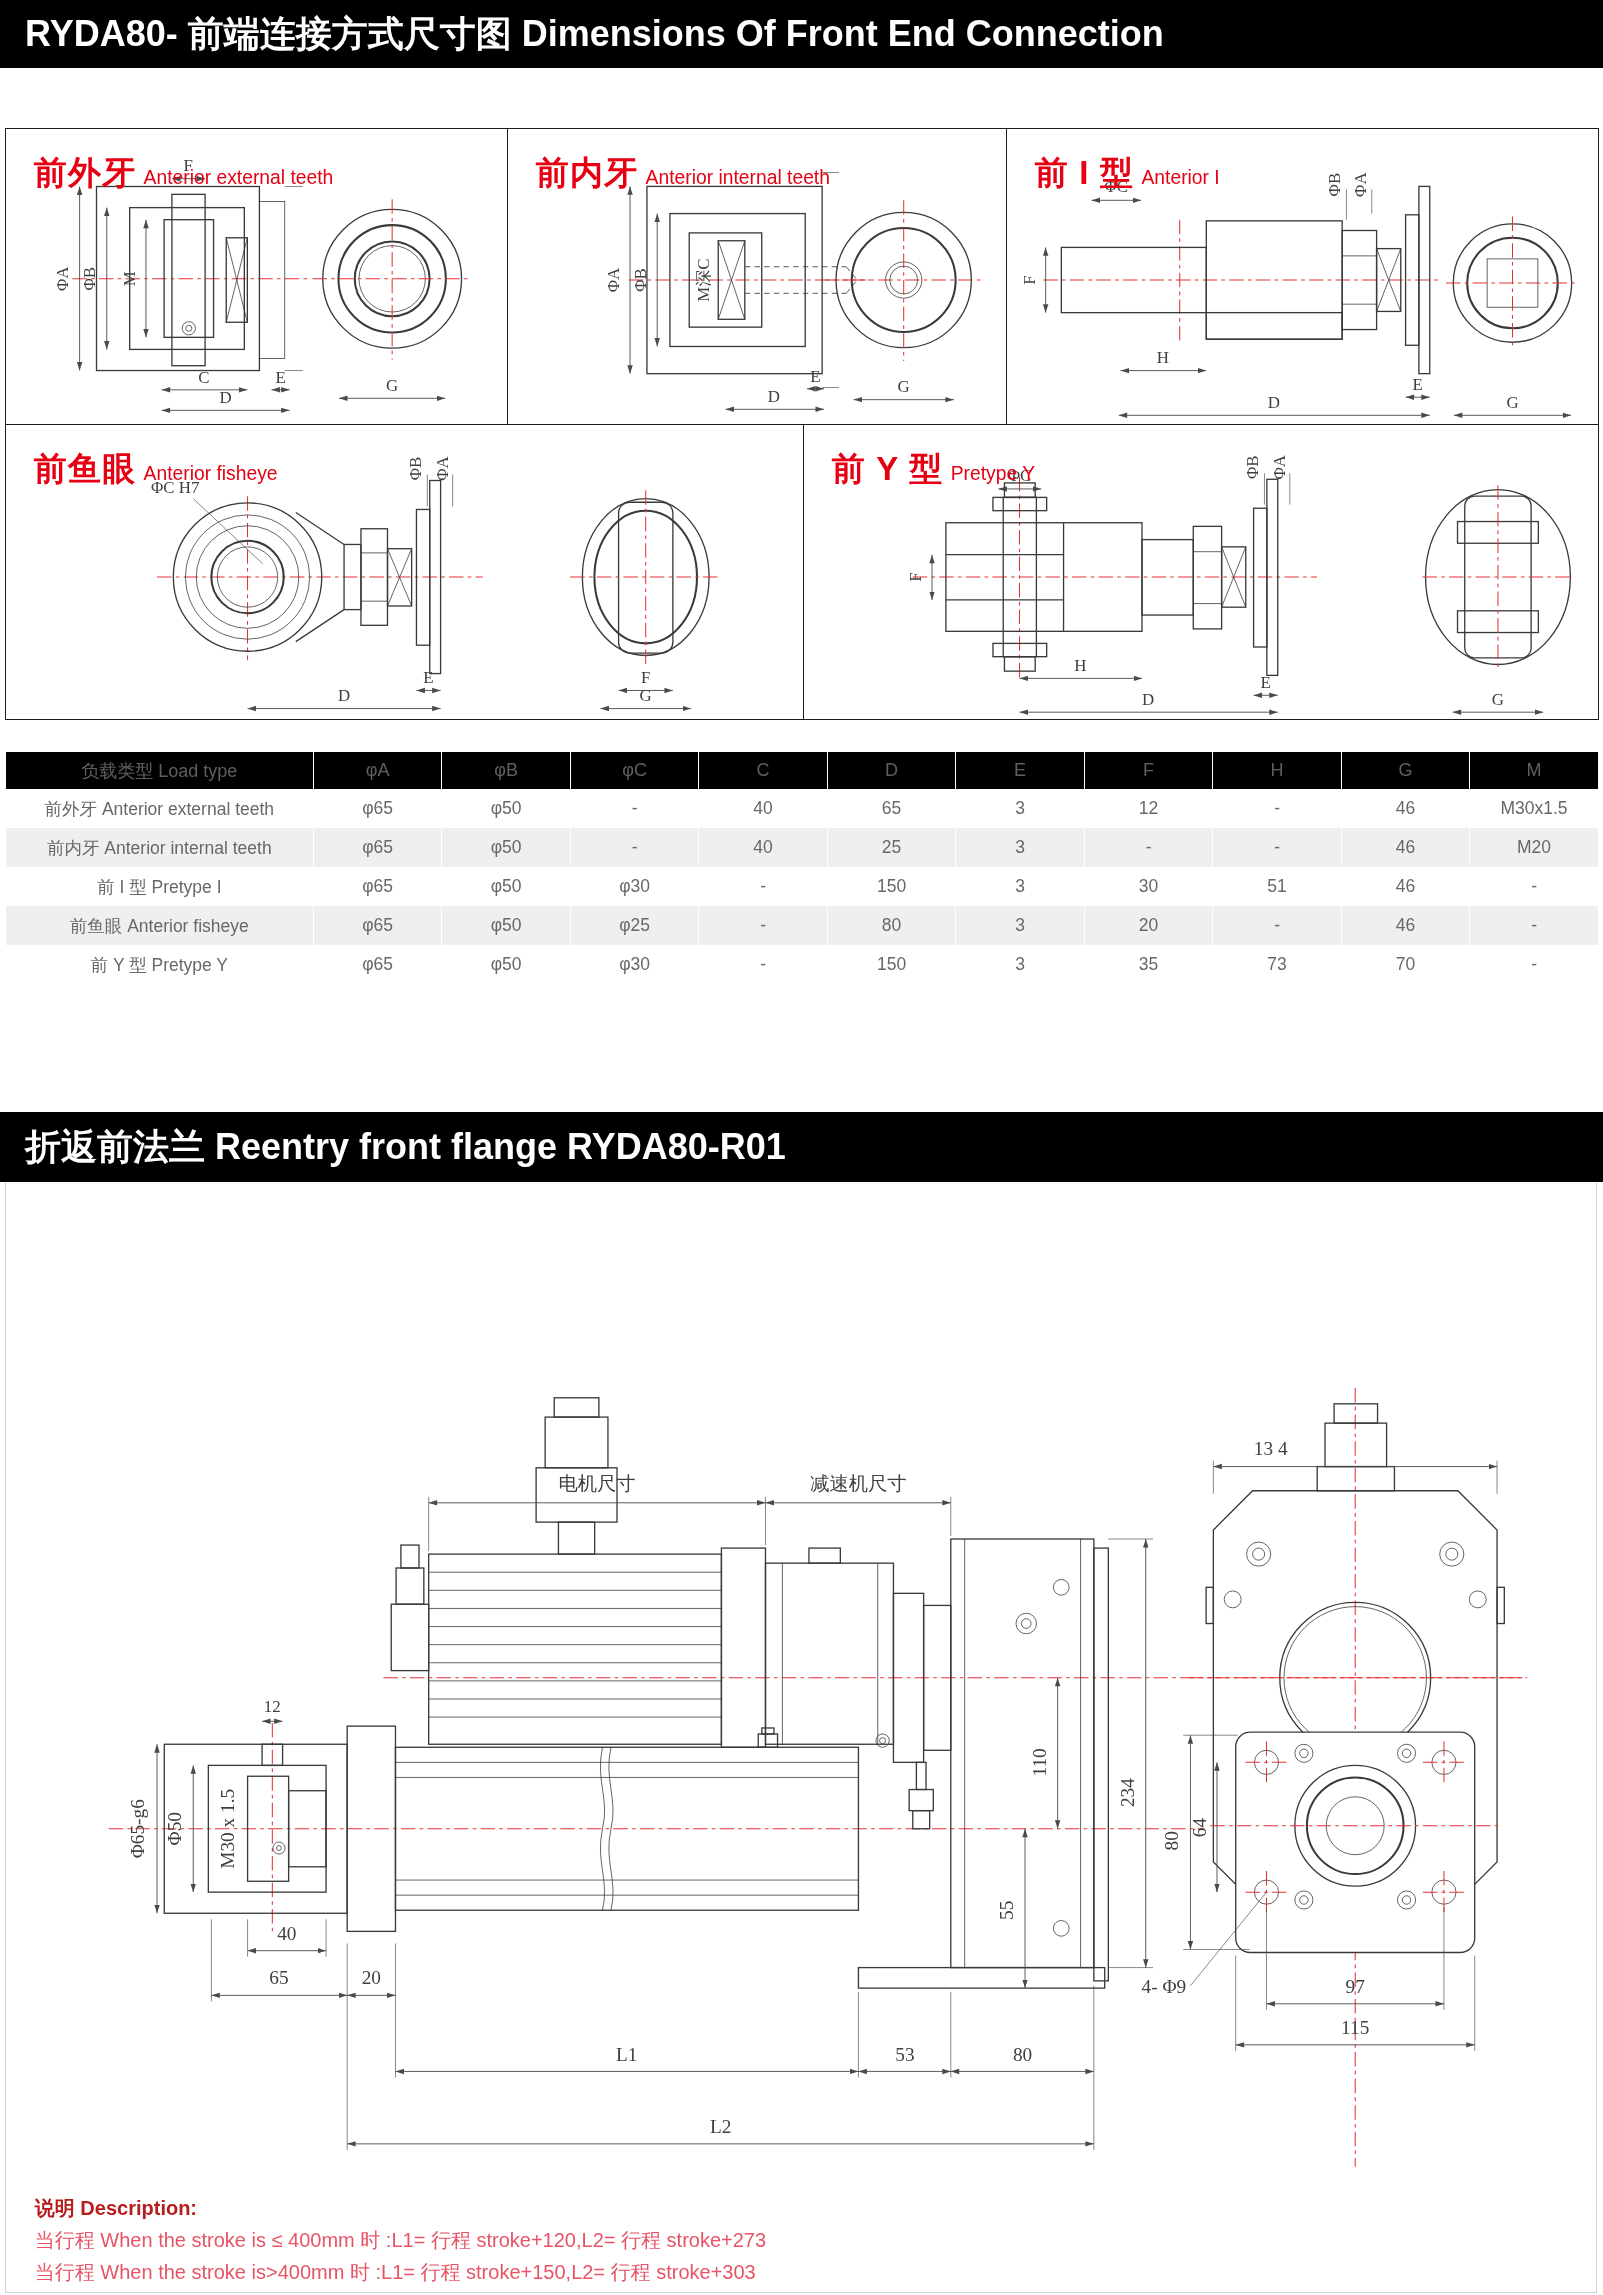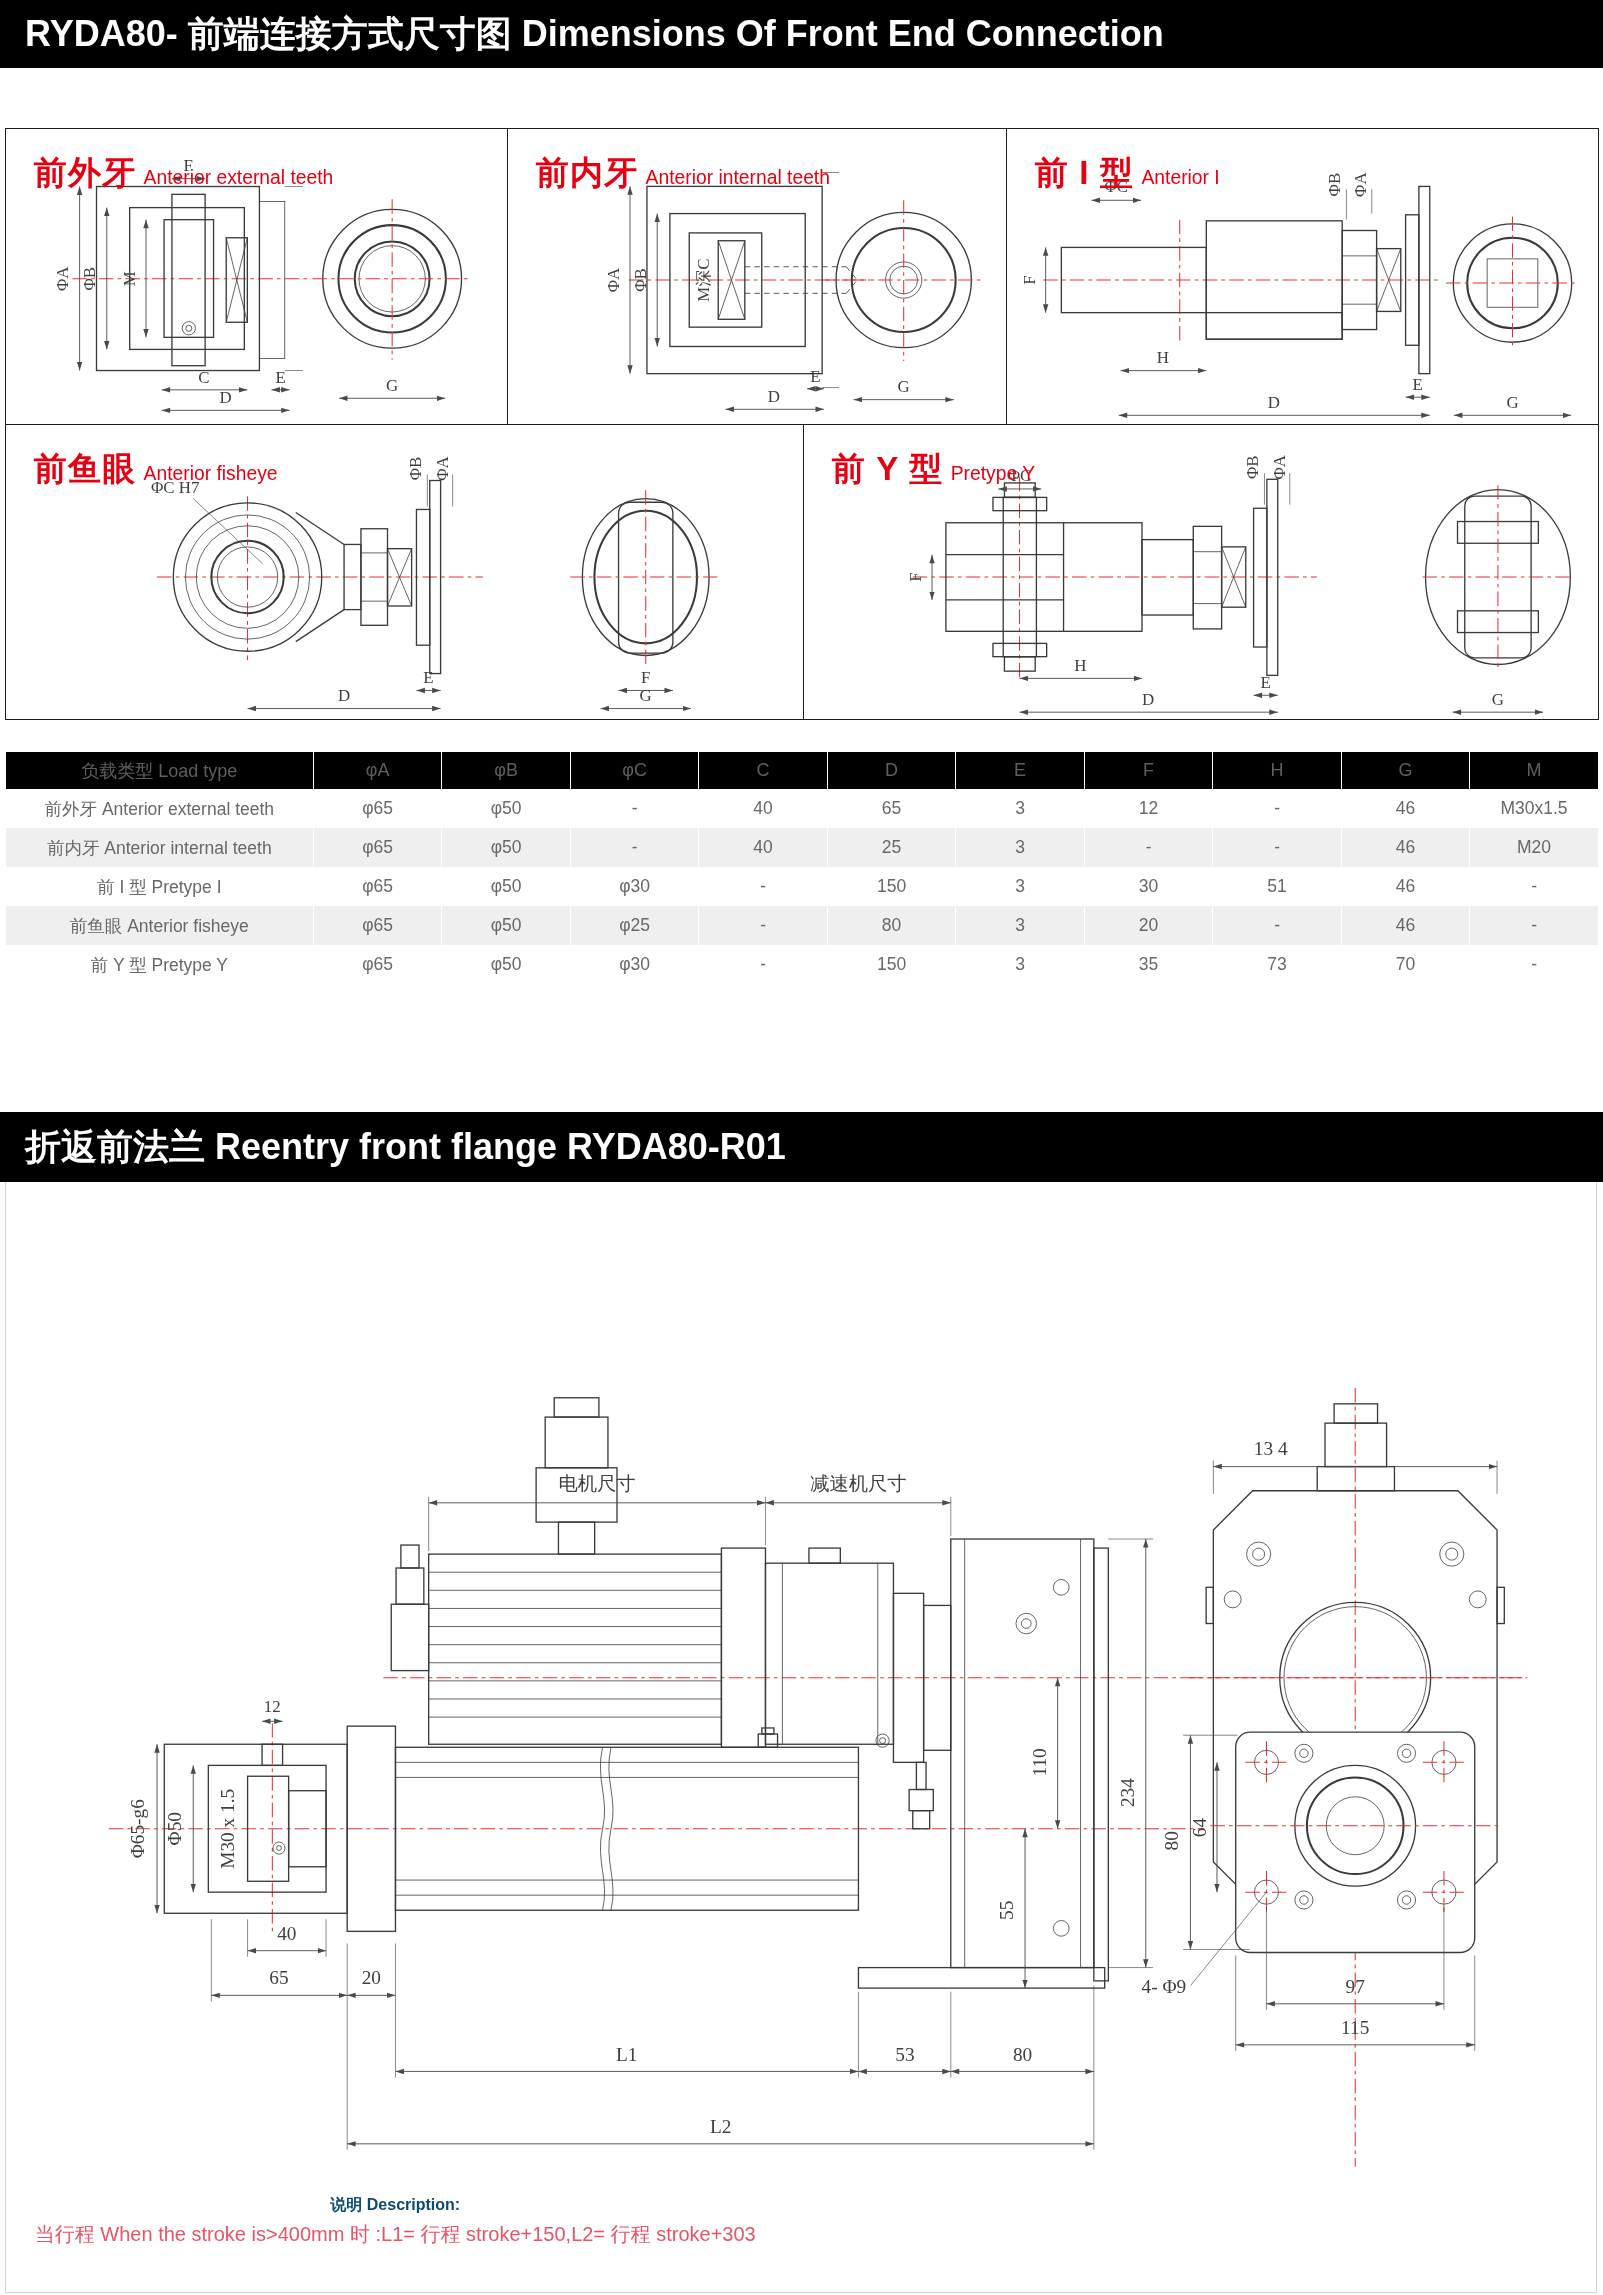--- a/index.html
+++ b/index.html
@@ -29,21 +29,21 @@
   text.dlb{fill:#3f3f3f;font-family:"Liberation Serif",serif;font-size:32px;text-anchor:middle;}
   .whitefill{fill:#fff;}
   .tablewrap{position:absolute;left:4.8px;top:752px;width:1594px;}
   table.dims{border-collapse:collapse;width:100%;table-layout:fixed;}
   table.dims td{height:37px;text-align:center;vertical-align:middle;font-size:17.5px;color:#686868;
       background:#fff;border-left:1.2px solid #fff;border-right:1.2px solid #fff;overflow:hidden;white-space:nowrap;}
   table.dims thead td{height:35px;background:#000000;font-size:18px;color:#5f5f5f;}
   table.dims tr.alt td{background:#efefef;}
   .sec2{position:absolute;left:4.8px;top:1182px;width:1592px;height:1111px;border:1.2px solid #d2d2d2;border-top:none;box-sizing:border-box;}
   .desc{position:absolute;left:29px;top:1013px;z-index:5;}
-  .desc .t{color:#0c4a6e;font-weight:bold;font-size:16px;text-align:center;}
+  .desc .t{color:#b91c1c;font-weight:bold;font-size:20px;}
   .desc .l{color:#e85466;font-size:20px;margin-top:4.8px;}
 </style>
 </head>
 <body>
 
 <svg width="0" height="0" style="position:absolute">
   <defs>
     <marker id="aE" markerWidth="16" markerHeight="12" refX="14" refY="6" orient="auto" markerUnits="userSpaceOnUse">
       <path d="M0,1.5 L14,6 L0,10.5 Z" fill="#4a4a4a"></path>
     </marker>
@@ -558,16 +558,17 @@
     <line class="dim" x1="2037" y1="1398" x2="2433" y2="1398" marker-start="url(#aS)" marker-end="url(#aE)"></line>
     <text class="dlb" x="2235" y="1380">115</text>
     <line class="wit" x1="2088" y1="1170" x2="2088" y2="1340"></line>
       <line class="wit" x1="2382" y1="1170" x2="2382" y2="1340"></line>
     <line class="wit" x1="2037" y1="1250" x2="2037" y2="1408"></line>
       <line class="wit" x1="2433" y1="1250" x2="2433" y2="1408"></line>
   </svg>
 
   <div class="desc">
     <div class="t">说明 Description:</div>
+    <div class="l">当行程 When the stroke is ≤ 400mm 时 :L1= 行程 stroke+120,L2= 行程 stroke+273</div>
     <div class="l">当行程 When the stroke is&gt;400mm 时 :L1= 行程 stroke+150,L2= 行程 stroke+303</div>
   </div>
 </div>
 
 
 </body></html>

